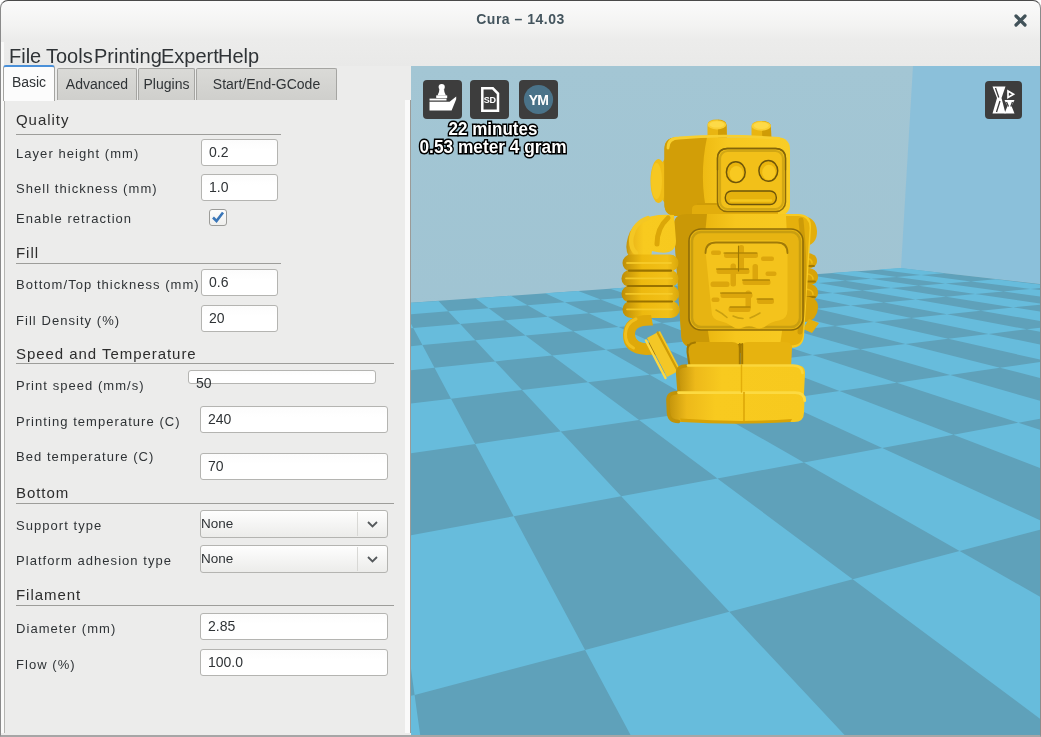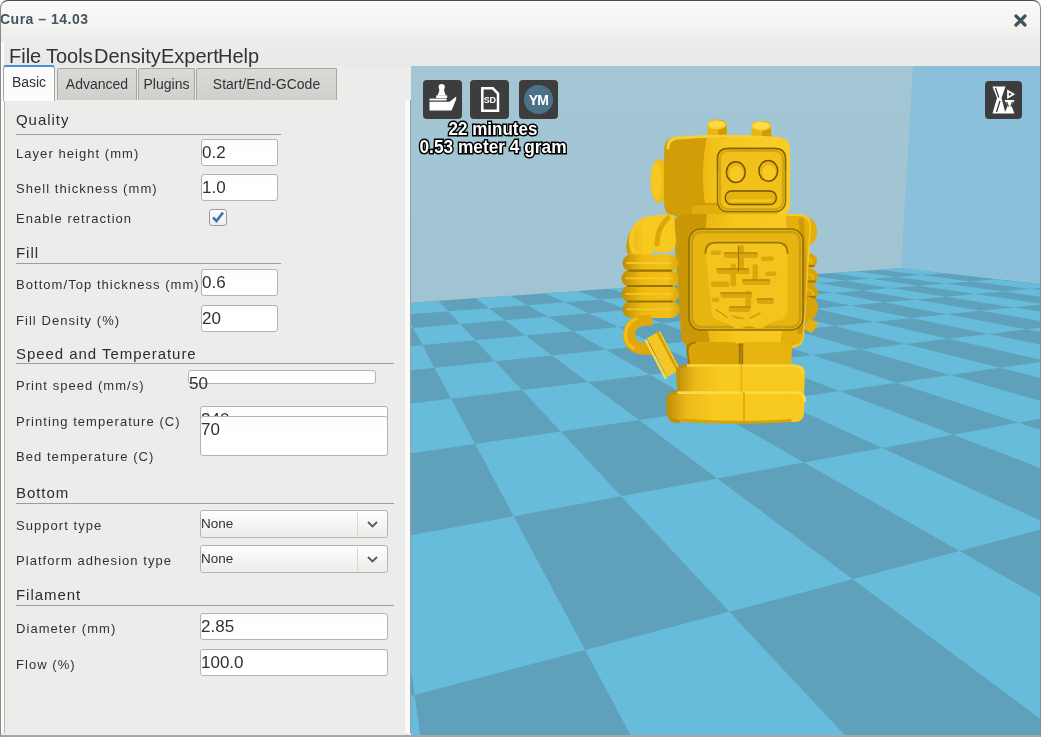--- a/index.html
+++ b/index.html
@@ -1,49 +1,49 @@
 <!DOCTYPE html>
 <html><head><meta charset="utf-8"><style>
 *{margin:0;padding:0;box-sizing:border-box}
 html,body{width:1041px;height:737px;overflow:hidden;background:#fff}
 body{font-family:"Liberation Sans",sans-serif;position:relative}
 .win{position:absolute;inset:0;background:#ececeb;border-radius:8px 8px 0 0;overflow:hidden}
 .frame{position:absolute;inset:0;border:1px solid #8a8a8a;border-top:1px solid #4a4a4a;border-bottom:2px solid #a6a6a6;border-radius:8px 8px 0 0;z-index:60;pointer-events:none}
 .titlebar{position:absolute;left:0;top:0;width:100%;height:40px;background:linear-gradient(#fbfbfb,#f2f2f1 70%,#ececeb);border-radius:8px 8px 0 0}
-.title{position:absolute;top:11px;left:0;width:100%;text-align:left;font-size:14px;font-weight:bold;color:#44555e;letter-spacing:.5px}
+.title{position:absolute;top:11px;left:0;width:100%;text-align:center;font-size:14px;font-weight:bold;color:#44555e;letter-spacing:.5px}
 .menubar{position:absolute;left:0;top:40px;width:100%;height:26px;background:linear-gradient(#ececeb,#e9e9e8)}
 .mi{position:absolute;top:5px;font-size:20px;color:#2f3336}
 .tabs{position:absolute;left:0;top:65px;width:405px;height:36px}
 .tab{position:absolute;top:3px;height:32px;background:linear-gradient(#dadad7,#cfcfcc);border:1px solid #a5a5a2;border-bottom:none;font-size:14px;color:#2f3336;text-align:center;line-height:31px;border-radius:2px 2px 0 0}
 .tab.active{top:0;height:36px;background:#fcfcfc;border:1px solid #a5a5a2;border-top:2px solid #4a90d9;border-bottom:none;border-radius:3px 3px 0 0;z-index:5}
 .tabline{position:absolute;left:4px;top:100px;width:402px;height:1px;background:#a5a5a2}
 .panel{position:absolute;left:4px;top:100px;width:401px;height:633px;background:#ececeb;border-left:1px solid #b5b5b2}
 .sect{position:absolute;left:16px;font-size:15px;font-weight:normal;color:#2d2d2d;letter-spacing:.95px}
 .rule{position:absolute;left:16px;height:1px;background:#9d9d9a}
 .lbl{position:absolute;left:16px;font-size:13px;letter-spacing:1.05px;color:#2f3336}
-.inp{position:absolute;background:linear-gradient(#fcfcfc,#ffffff 40%);border:1px solid #b4b4b1;border-radius:3px;font-size:17px;color:#2f3336;line-height:25px;}
+.inp{position:absolute;background:linear-gradient(#fcfcfc,#ffffff 40%);border:1px solid #b4b4b1;border-radius:3px;font-size:14px;color:#2f3336;line-height:25px;padding-left:7px}
 .dd{position:absolute;background:linear-gradient(#fefefe,#ececea);border:1px solid #b4b4b1;border-radius:3px;font-size:13.5px;color:#2f3336;line-height:26px;}
 .dd .sep{position:absolute;right:29px;top:1px;bottom:1px;width:1px;background:#d8d8d5}
 .dd svg{position:absolute;right:8px;top:9px}
 .gutter{position:absolute;left:405px;top:100px;width:6px;height:633px;background:#fafafa;border-right:1px solid #9b9b98}
 .vp{position:absolute;left:411px;top:66px;width:629px;height:669px;overflow:hidden}
 .icon{position:absolute;width:39px;height:39px;background:#3d3d3d;border-radius:4px}
 .cb{position:absolute;left:209px;width:18px;height:17px;background:linear-gradient(#fdfdfd,#efefed);border:1px solid #9c9c99;border-radius:3px}
 </style></head><body>
 <div class="win">
   <div class="titlebar">
       <div class="title">Cura – 14.03</div>
     <svg style="position:absolute;right:13px;top:13px" width="15" height="15" viewBox="0 0 15 15">
         <path d="M3 3 L12 12 M12 3 L3 12" stroke="#415259" stroke-width="3.2" stroke-linecap="round"></path>
       </svg>
   </div>
   <div class="menubar">
     <span class="mi" style="left:9px">File</span>
     <span class="mi" style="left:46px">Tools</span>
-    <span class="mi" style="left:94px">Density</span>
+    <span class="mi" style="left:94px">Printing</span>
     <span class="mi" style="left:161px">Expert</span>
     <span class="mi" style="left:218px">Help</span>
   </div>
   <div class="vp">
     <svg width="629" height="669" viewBox="411 66 629 669" style="position:absolute;left:0;top:0">
       <defs>
         <linearGradient id="sky" x1="0" y1="0" x2="0" y2="1">
           <stop offset="0" stop-color="#a3c6d4"></stop>
             <stop offset="1" stop-color="#9ac0d0"></stop>
         </linearGradient>
@@ -232,21 +232,21 @@
 <div class="inp" style="left:201px;top:269px;width:77px;height:27px">0.6</div>
 <div class="lbl" style="top:312.5px">Fill Density (%)</div>
 <div class="inp" style="left:201px;top:304.5px;width:77px;height:27px">20</div>
 <div class="sect" style="top:345px">Speed and Temperature</div>
 <div class="rule" style="top:363.4px;width:378px"></div>
 <div class="lbl" style="top:378px">Print speed (mm/s)</div>
 <div class="inp" style="left:188px;top:370px;width:188px;height:14px">50</div>
 <div class="lbl" style="top:413.5px">Printing temperature (C)</div>
 <div class="inp" style="left:200px;top:405.5px;width:188px;height:27px">240</div>
 <div class="lbl" style="top:449px">Bed temperature (C)</div>
-<div class="inp" style="left:200px;top:416px;width:188px;height:40px">70</div>
+<div class="inp" style="left:200px;top:453px;width:188px;height:27px">70</div>
 <div class="sect" style="top:484px">Bottom</div>
 <div class="rule" style="top:502.6px;width:378px"></div>
 <div class="dd" style="left:200px;top:509.5px;width:188px;height:28px">None<span class="sep"></span>
 <svg width="13" height="9" viewBox="0 0 13 9">
         <path d="M2,2 L6.5,6.5 L11,2" fill="none" stroke="#55595c" stroke-width="1.8"></path>
       </svg></div>
 <div class="lbl" style="top:517.5px">Support type</div>
 <div class="dd" style="left:200px;top:544.5px;width:188px;height:28px">None<span class="sep"></span>
 <svg width="13" height="9" viewBox="0 0 13 9">
         <path d="M2,2 L6.5,6.5 L11,2" fill="none" stroke="#55595c" stroke-width="1.8"></path>

